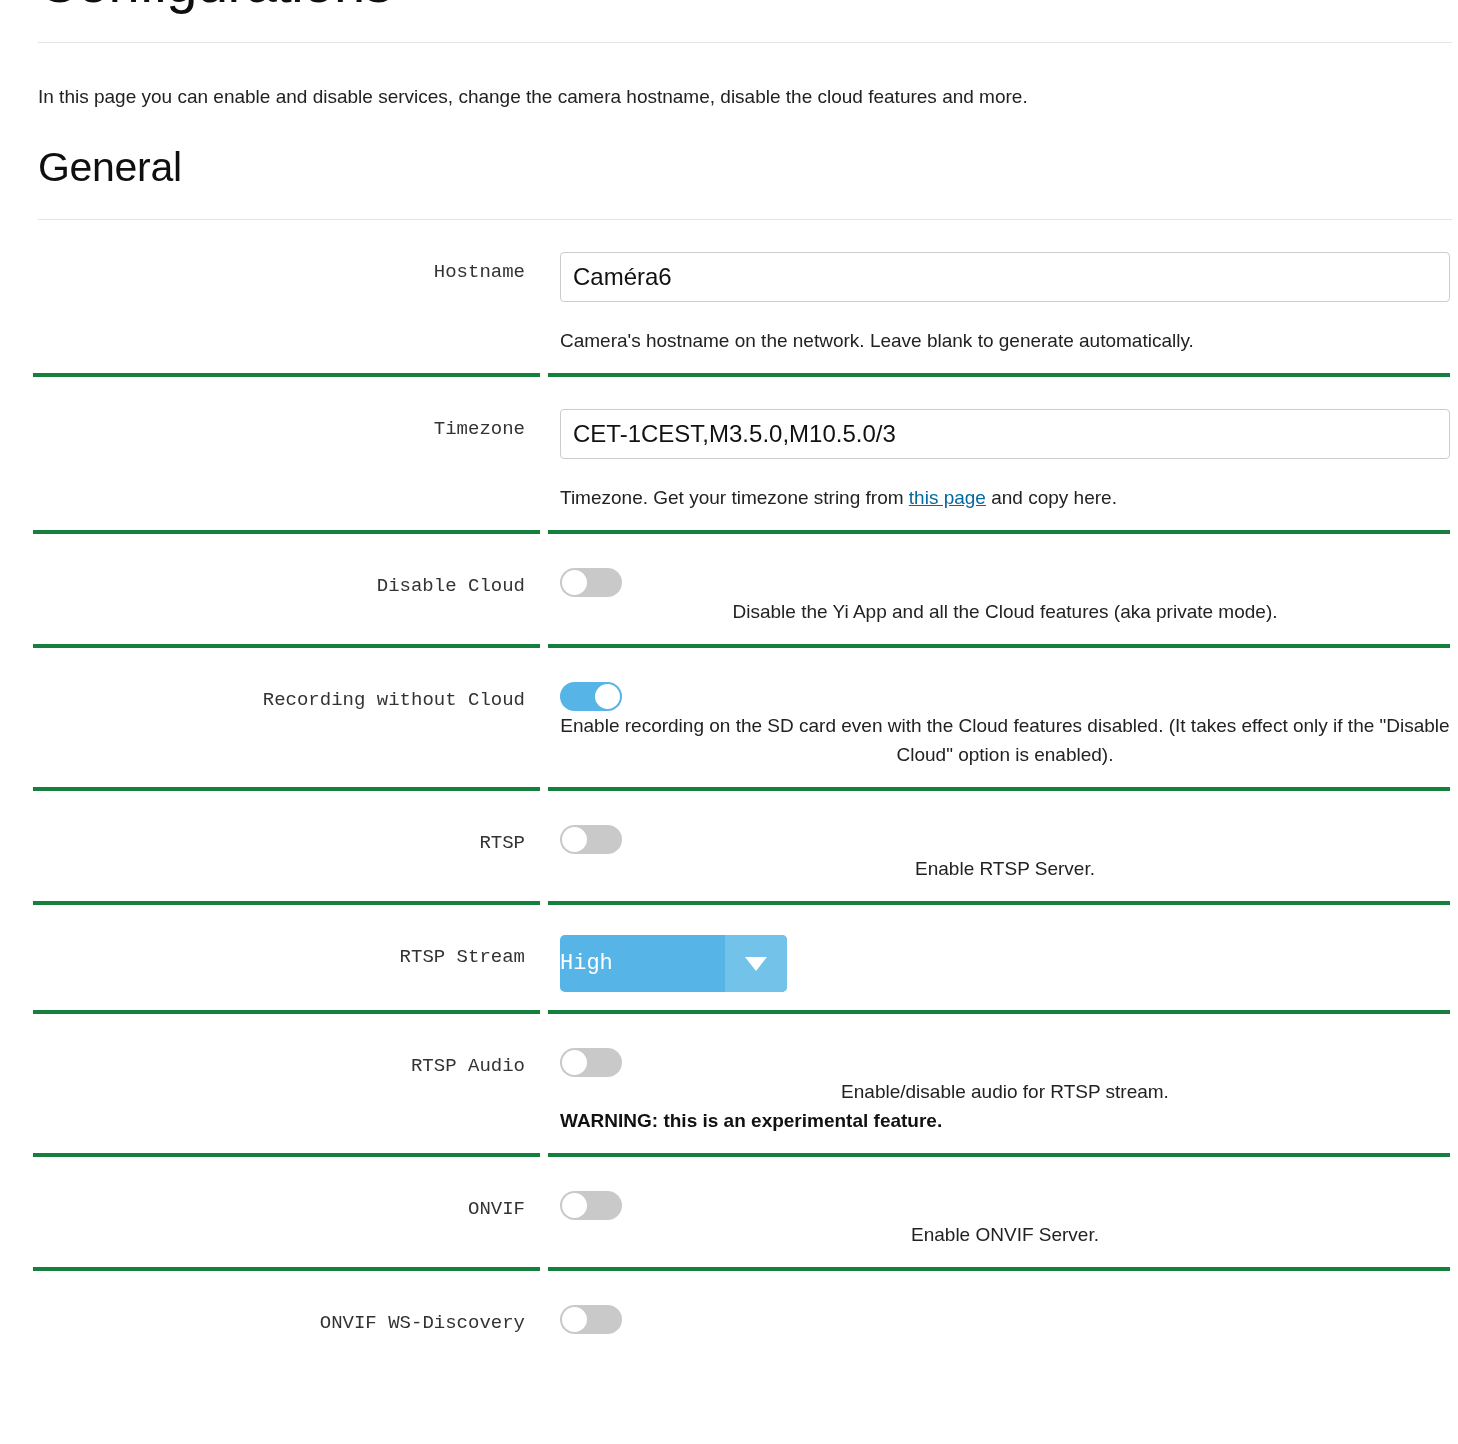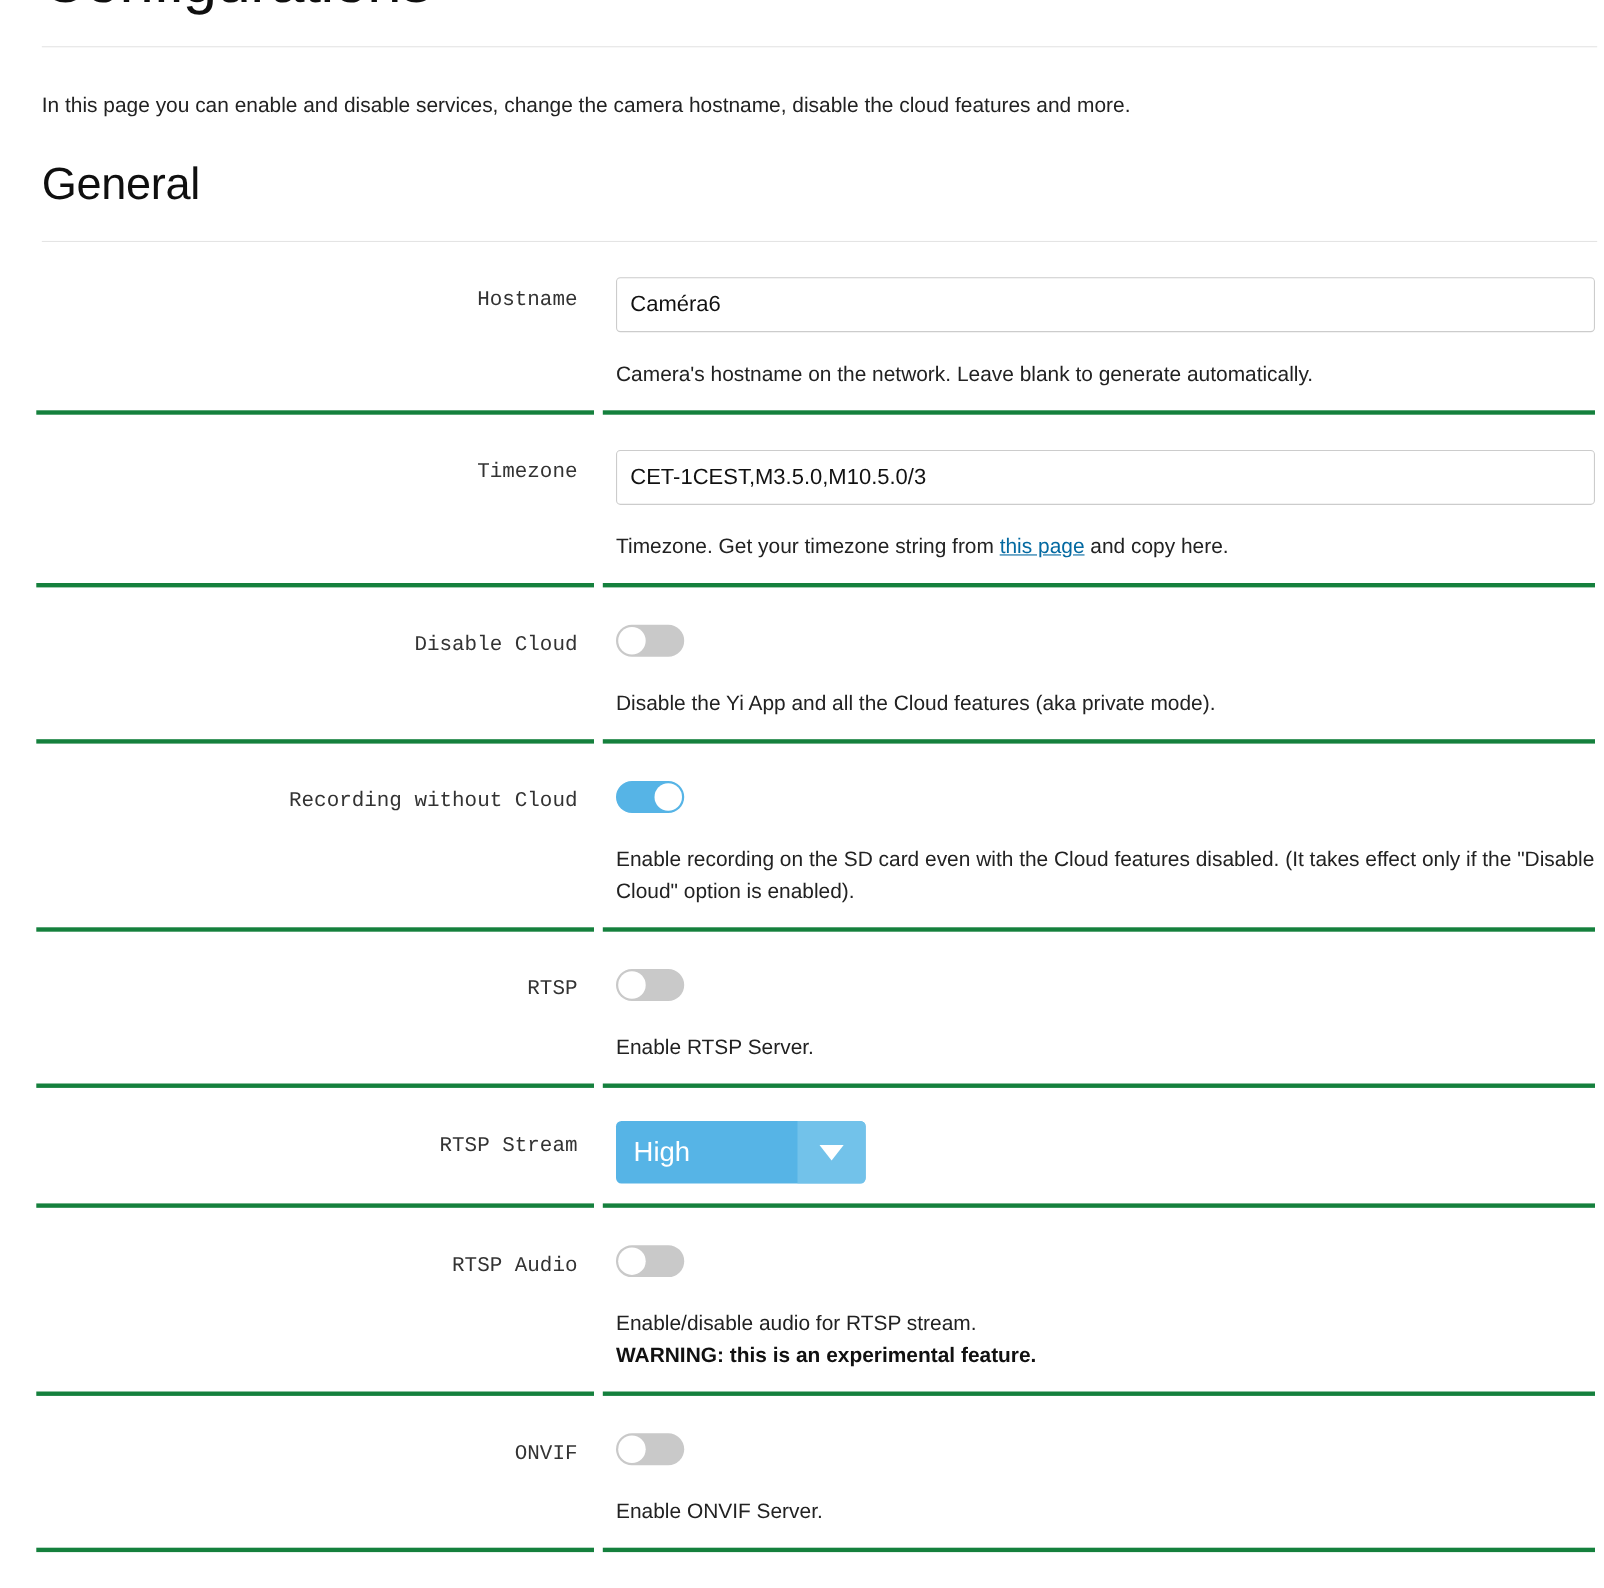--- a/index.html
+++ b/index.html
@@ -111,35 +111,35 @@
     display: inline-block;
   }
 
   .text-input {
     display: block;
     box-sizing: border-box;
     width: 890px;
     height: 50px;
     padding: 4px 12px;
     font-family: "Liberation Sans", sans-serif;
-    font-size: 20px;
+    font-size: 24px;
     color: #111111;
     background: #ffffff;
     border: 1px solid #cccccc;
     border-radius: 4px;
     outline: none;
   }
   .help {
     font-size: 19px;
     line-height: 29px;
     color: #222222;
     margin-top: 24px;
     max-width: 898px;
   }
-  .help.tight { margin-top: 28px; }
+  .help.tight { margin-top: 0; text-align: center; }
   .help a {
     color: #0369a1;
     text-decoration: underline;
   }
   .help strong { font-weight: bold; color: #111111; }
 
   
   .switch {
     display: inline-block;
     width: 62px;
@@ -169,24 +169,25 @@
     width: 227px;
     height: 57px;
     border-radius: 5px;
     overflow: hidden;
     background: #56b4e6;
     cursor: pointer;
     position: relative;
   }
   .select .sel-text {
     flex: 1 1 auto;
-    padding-left: 16px;
-    font-size: 25px;
+    padding-left: 0;
+    font-size: 22px;
     color: #ffffff;
     line-height: 57px;
+    font-family: Liberation Mono, monospace;
   }
   .select .sel-arrow {
     width: 62px;
     height: 57px;
     background: #72c2ea;
     display: flex;
     align-items: center;
     justify-content: center;
   }
   .select .sel-arrow .caret {

